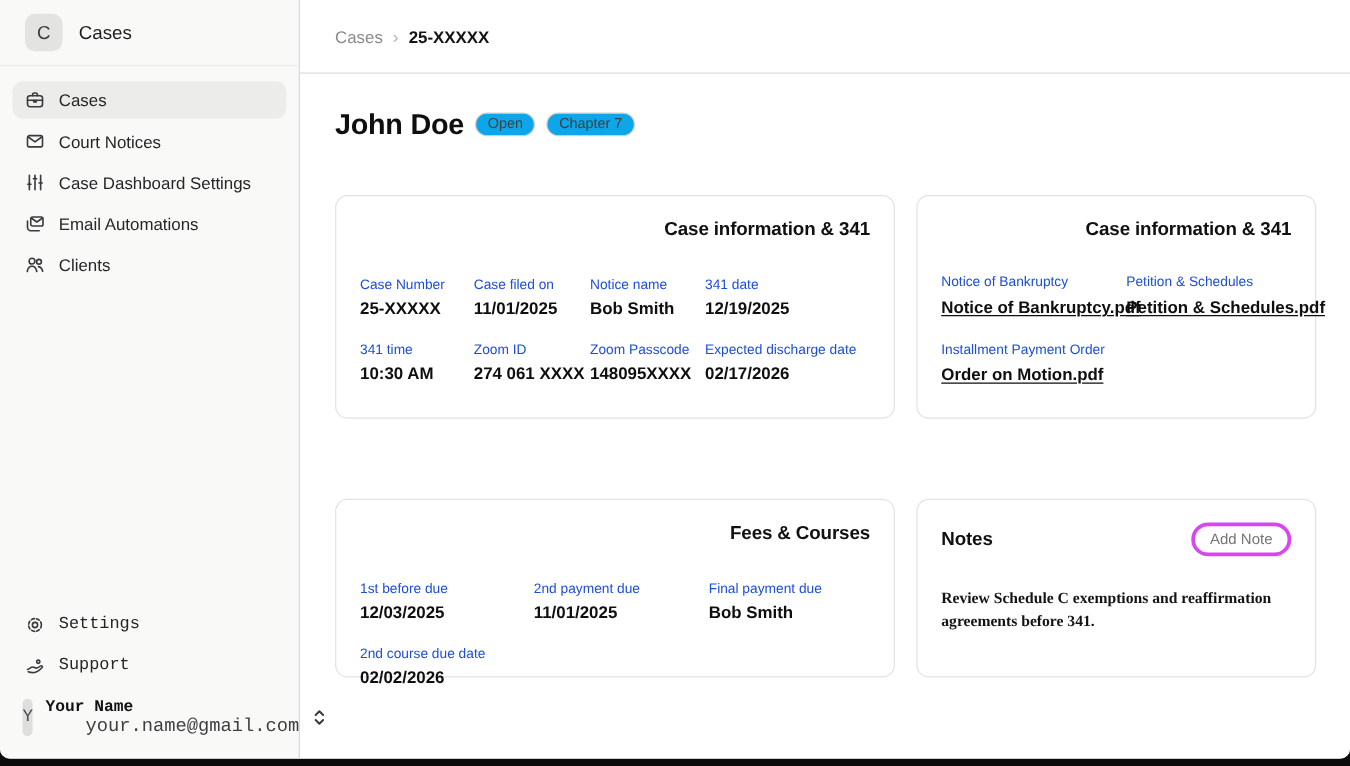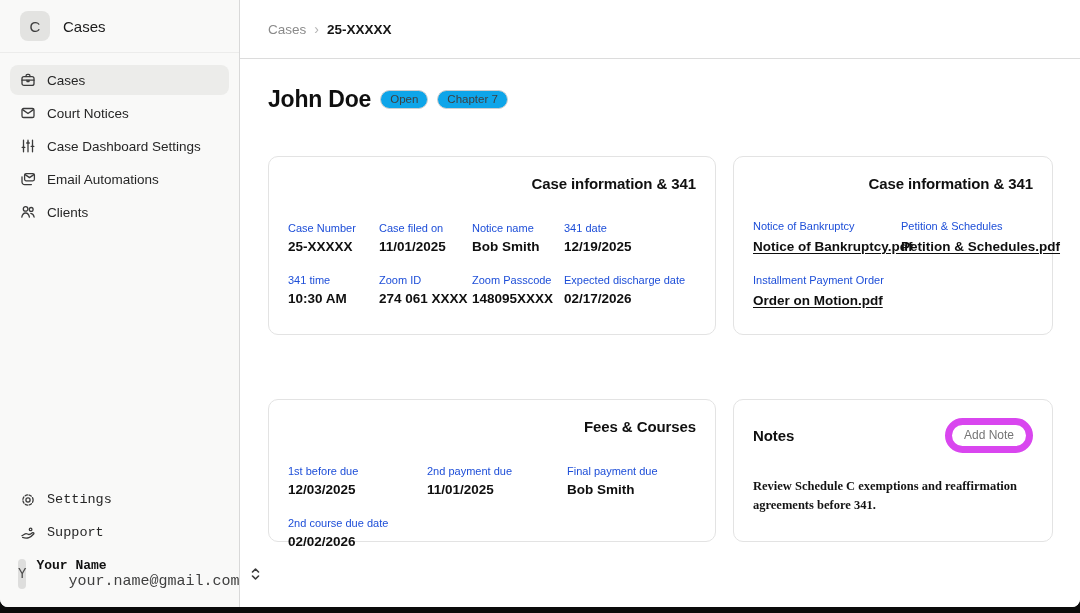--- a/index.html
+++ b/index.html
@@ -99,21 +99,21 @@
   .fields-docs { grid-template-columns: 148px 1fr; row-gap: 19px; margin-top: 28px; }
   .fields-fees { grid-template-columns: 139px 140px 1fr; row-gap: 20px; }
   .field-label { font-size: 11px; color: #1d4ed8; margin-bottom: 5px; white-space: nowrap; }
   .field-value { font-size: 13.5px; font-weight: 700; color: #0f0f0f; white-space: nowrap; }
   a.doc-link {
     font-size: 13.5px; font-weight: 700; color: #0f0f0f;
     text-decoration: underline; text-underline-offset: 2px; white-space: nowrap;
   }
   .notes-header { display: flex; align-items: center; justify-content: space-between; }
   .add-note-btn {
-    border: 7px solid #d946ef; background: #fff; border-radius: 999px;
+    border: 3px solid #d946ef; background: #fff; border-radius: 999px;
     padding: 3px 12px 4px; font-size: 12px; color: #757575;
     font-family: "Liberation Sans", sans-serif; cursor: pointer;
   }
   .note-text {
     margin-top: 24px; width: 300px;
     font-size: 12.5px; font-weight: 700; color: #141414; line-height: 1.55; font-family: Liberation Serif, serif;
   }
   .window-bottom-edge { width: 1080px; height: 6px; background: #0b0b0b; }
 </style>
 </head>

